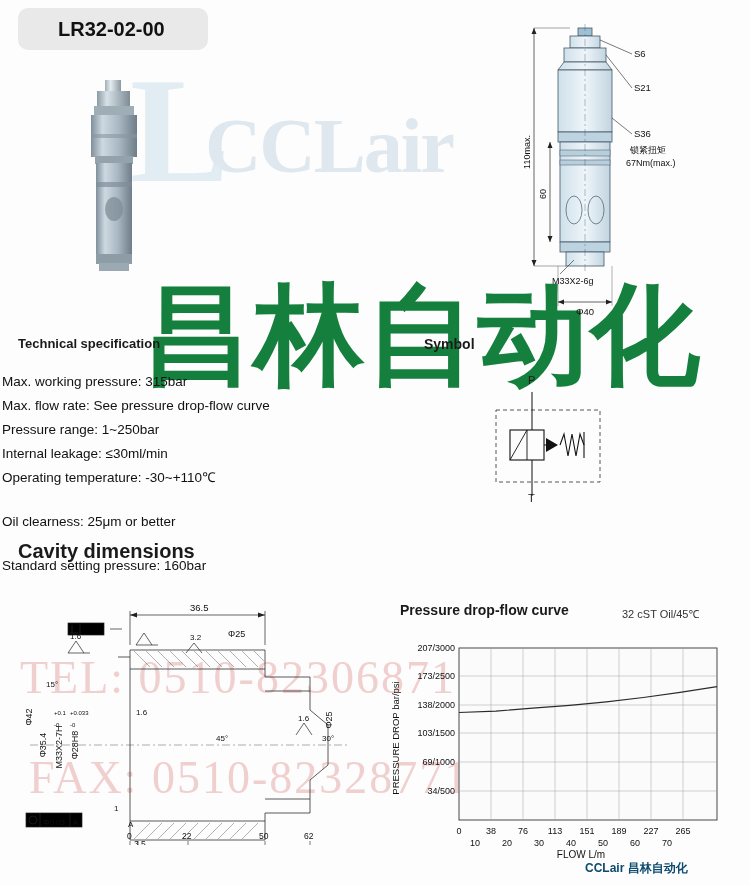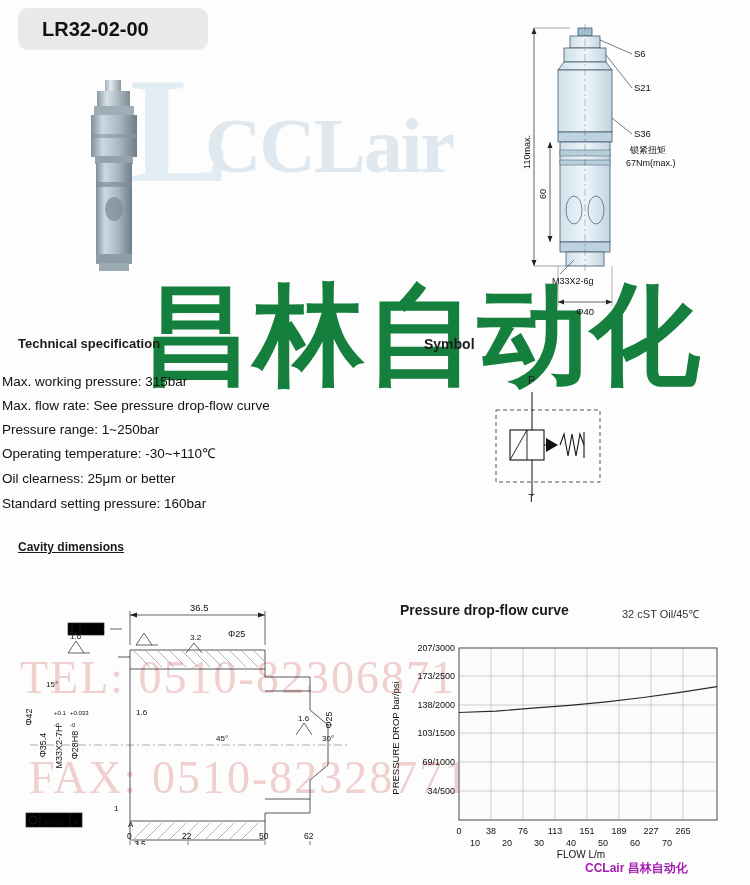--- a/index.html
+++ b/index.html
@@ -39,49 +39,49 @@
   }
   .wm-tel { top:655px; }
   .wm-fax { top:755px;margin-left:9px; }
 
   
   .title-chip {
     position:absolute; left:18px; top:8px;
     width:190px; height:42px;
     background:#e9e9e9; border-radius:10px;
     display:flex; align-items:center;
-    padding-left:24px;
+    padding-left:40px;
     box-sizing:border-box;
     font-size:20px; font-weight:bold; color:#111;
     z-index:5;
   }
 
   
   .photo { position:absolute; left:75px; top:78px; width:80px; height:200px; z-index:4;}
   
   .h-tech { position:absolute; left:18px; top:336px; font-size:13px; font-weight:bold; z-index:6;}
   .h-symbol { position:absolute; left:424px; top:336px; font-size:14px; font-weight:bold; z-index:6;}
-  .h-cavity { position:absolute; left:18px; top:540px; font-size:12px; font-weight:bold; z-index:6;text-decoration:underline;}
+  .h-cavity { position:absolute; left:18px; top:540px; font-size:20px; font-weight:bold; z-index:6;}
   .h-curve { position:absolute; left:400px; top:602px; font-size:14px; font-weight:bold; z-index:6;}
   .curve-note { position:absolute; left:622px; top:606px; font-size:11px; color:#333; z-index:6;text-align:right;}
 
   .spec { position:absolute; left:2px; top:370px; width:400px; z-index:6;}
   .spec div { font-size:13.5px; line-height:24px; color:#111; }
-  .spec div.gap { margin-top:1px; }
+  .spec div.gap { margin-top:20px; }
 
   
   .symbol-box { position:absolute; left:488px; top:392px; width:120px; height:110px; z-index:6;}
 
   
   .layer { position:absolute; left:0; top:0; }
   svg text { font-family:"Liberation Sans", sans-serif; }
 
   .footer {
     position:absolute; left:585px; top:860px;
-    font-size:12px; font-weight:bold; color:#a21caf; z-index:8;
+    font-size:12px; font-weight:bold; color:#0c4a6e; z-index:8;
   }
 </style>
 </head>
 <body>
 
 <div class="wm-logo">L</div>
 <div class="wm-cclair">CCLair</div>
 <div class="wm-cn">昌林自动化</div>
 <div class="wm-tel">TEL: 0510-82306871</div>
 <div class="wm-fax">FAX: 0510-82328771</div>
@@ -187,20 +187,21 @@
 <div class="h-tech">Technical specification</div>
 <div class="h-symbol">Symbol</div>
 <div class="h-cavity">Cavity dimensions</div>
 <div class="h-curve">Pressure drop-flow curve</div>
 <div class="curve-note">32 cST Oil/45℃</div>
 
 <div class="spec">
   <div>Max. working pressure: 315bar</div>
   <div>Max. flow rate: See pressure drop-flow curve</div>
   <div>Pressure range: 1~250bar</div>
+  <div>Internal leakage: ≤30ml/min</div>
   <div>Operating temperature: -30~+110℃</div>
   <div class="gap">Oil clearness: 25μm or better</div>
   <div class="gap">Standard setting pressure: 160bar</div>
 </div>
 
 <div class="symbol-box">
 <svg width="130" height="115" viewBox="0 0 130 115">
   <rect x="8" y="18" width="104" height="72" fill="none" stroke="#2b2b2b" stroke-width="0.8" stroke-dasharray="4,3"></rect>
 
   <line x1="44" y1="0" x2="44" y2="18" stroke="#111" stroke-width="1"></line>

